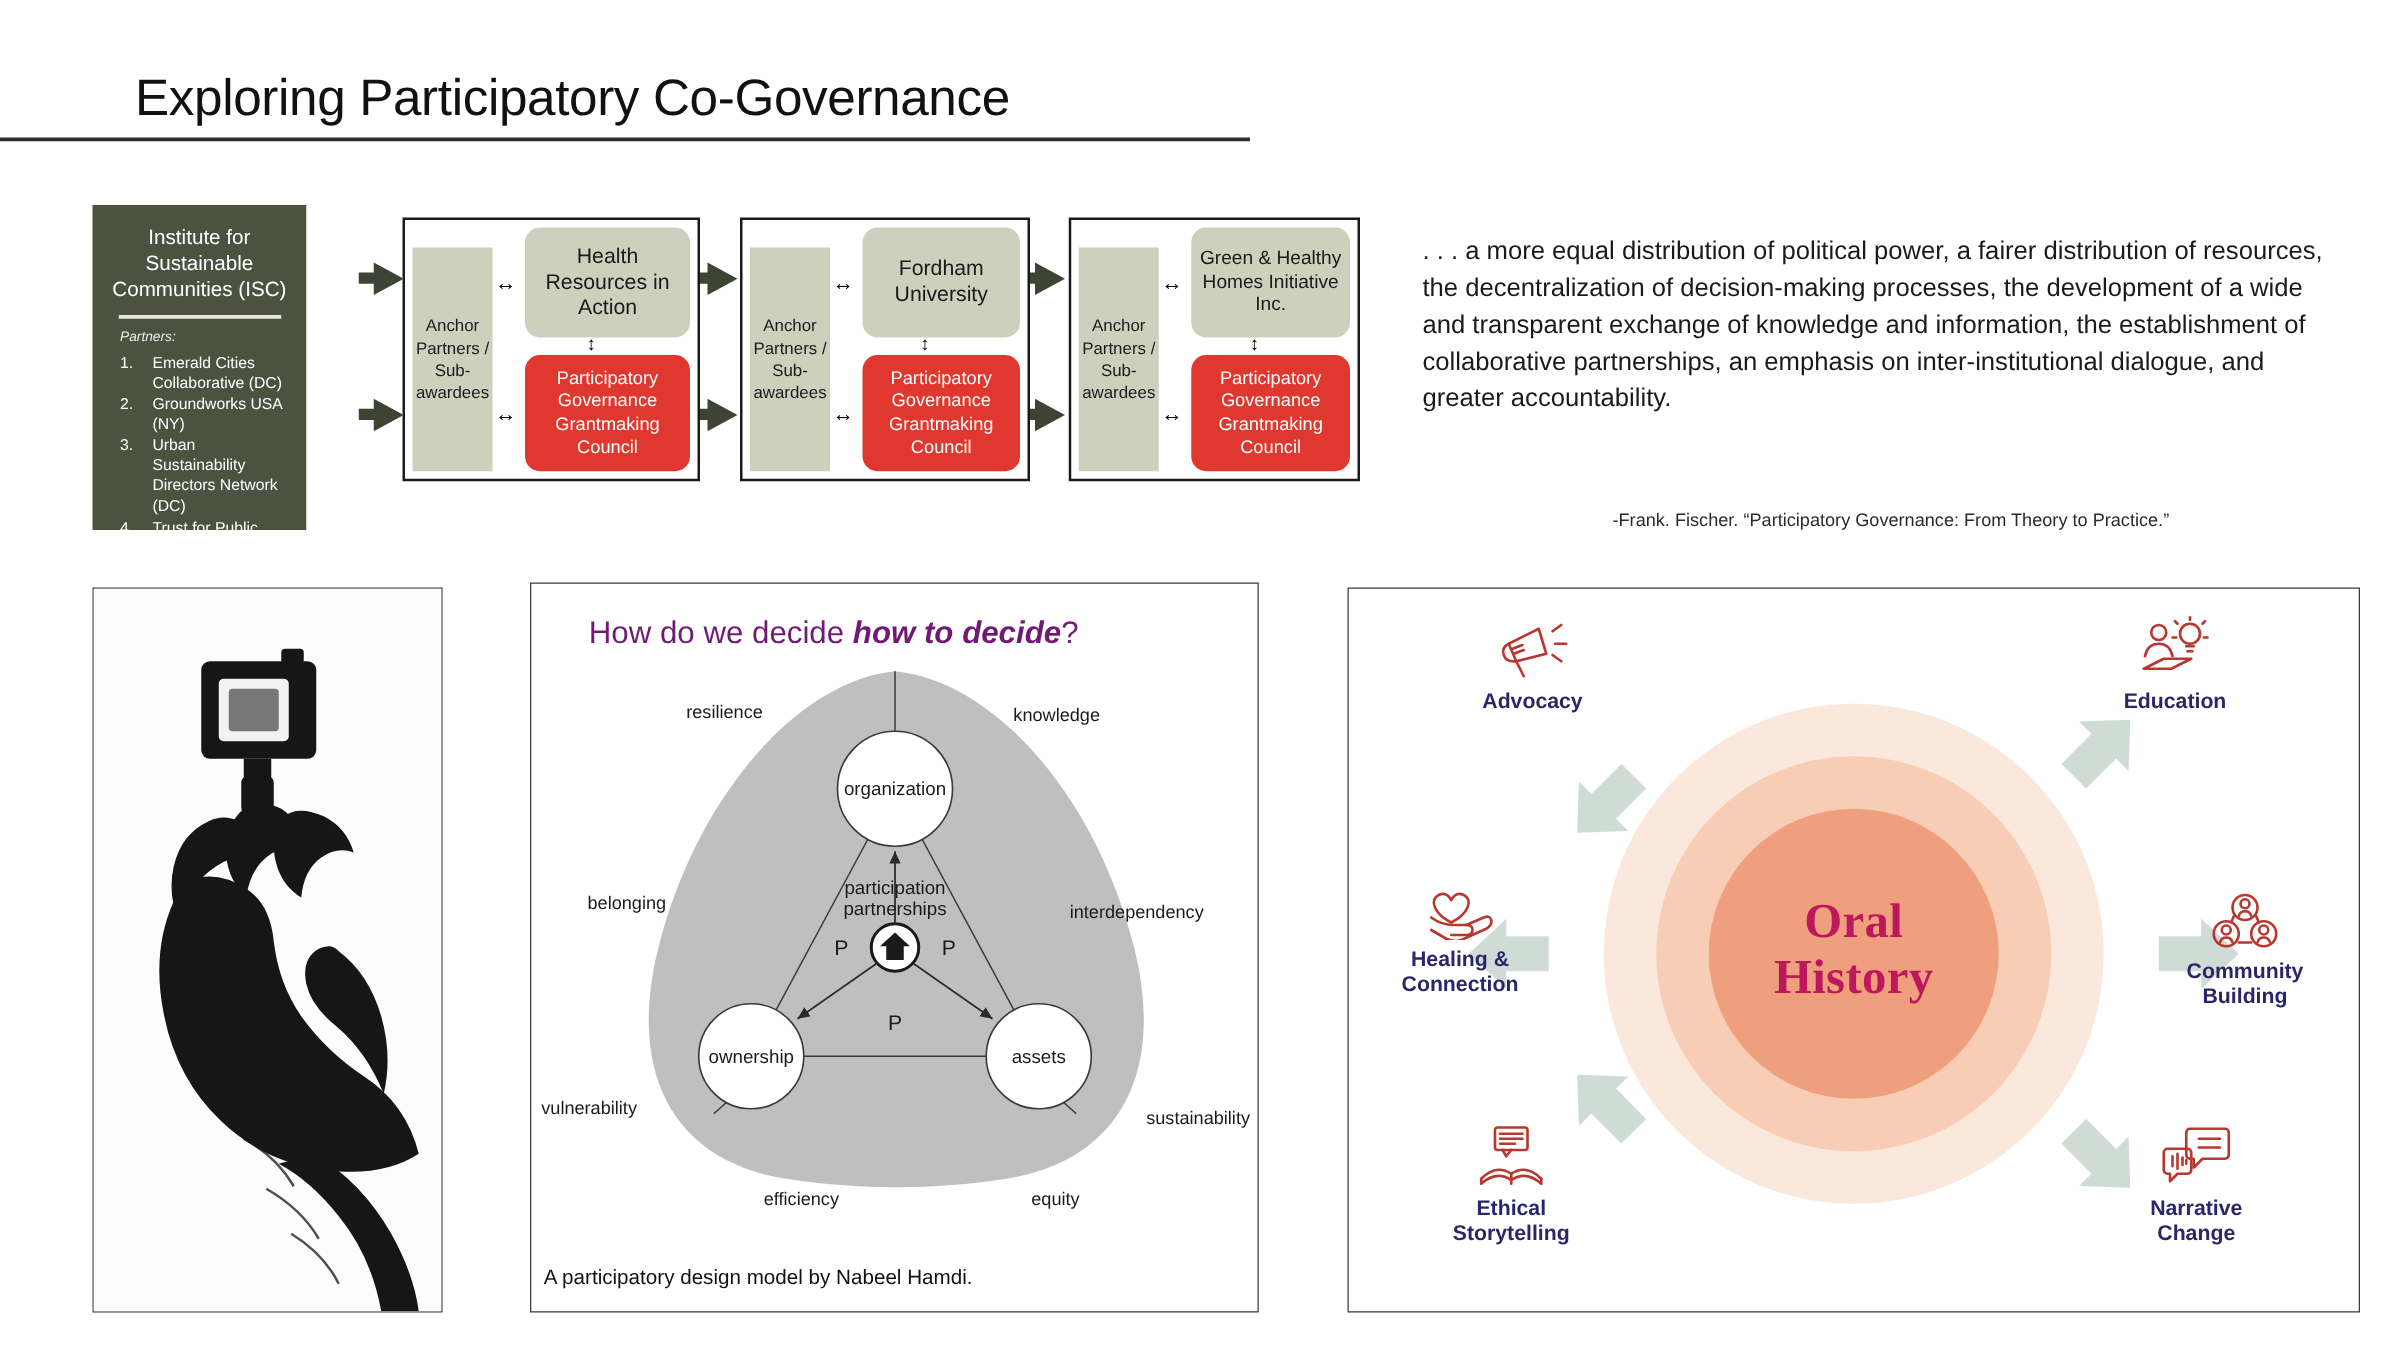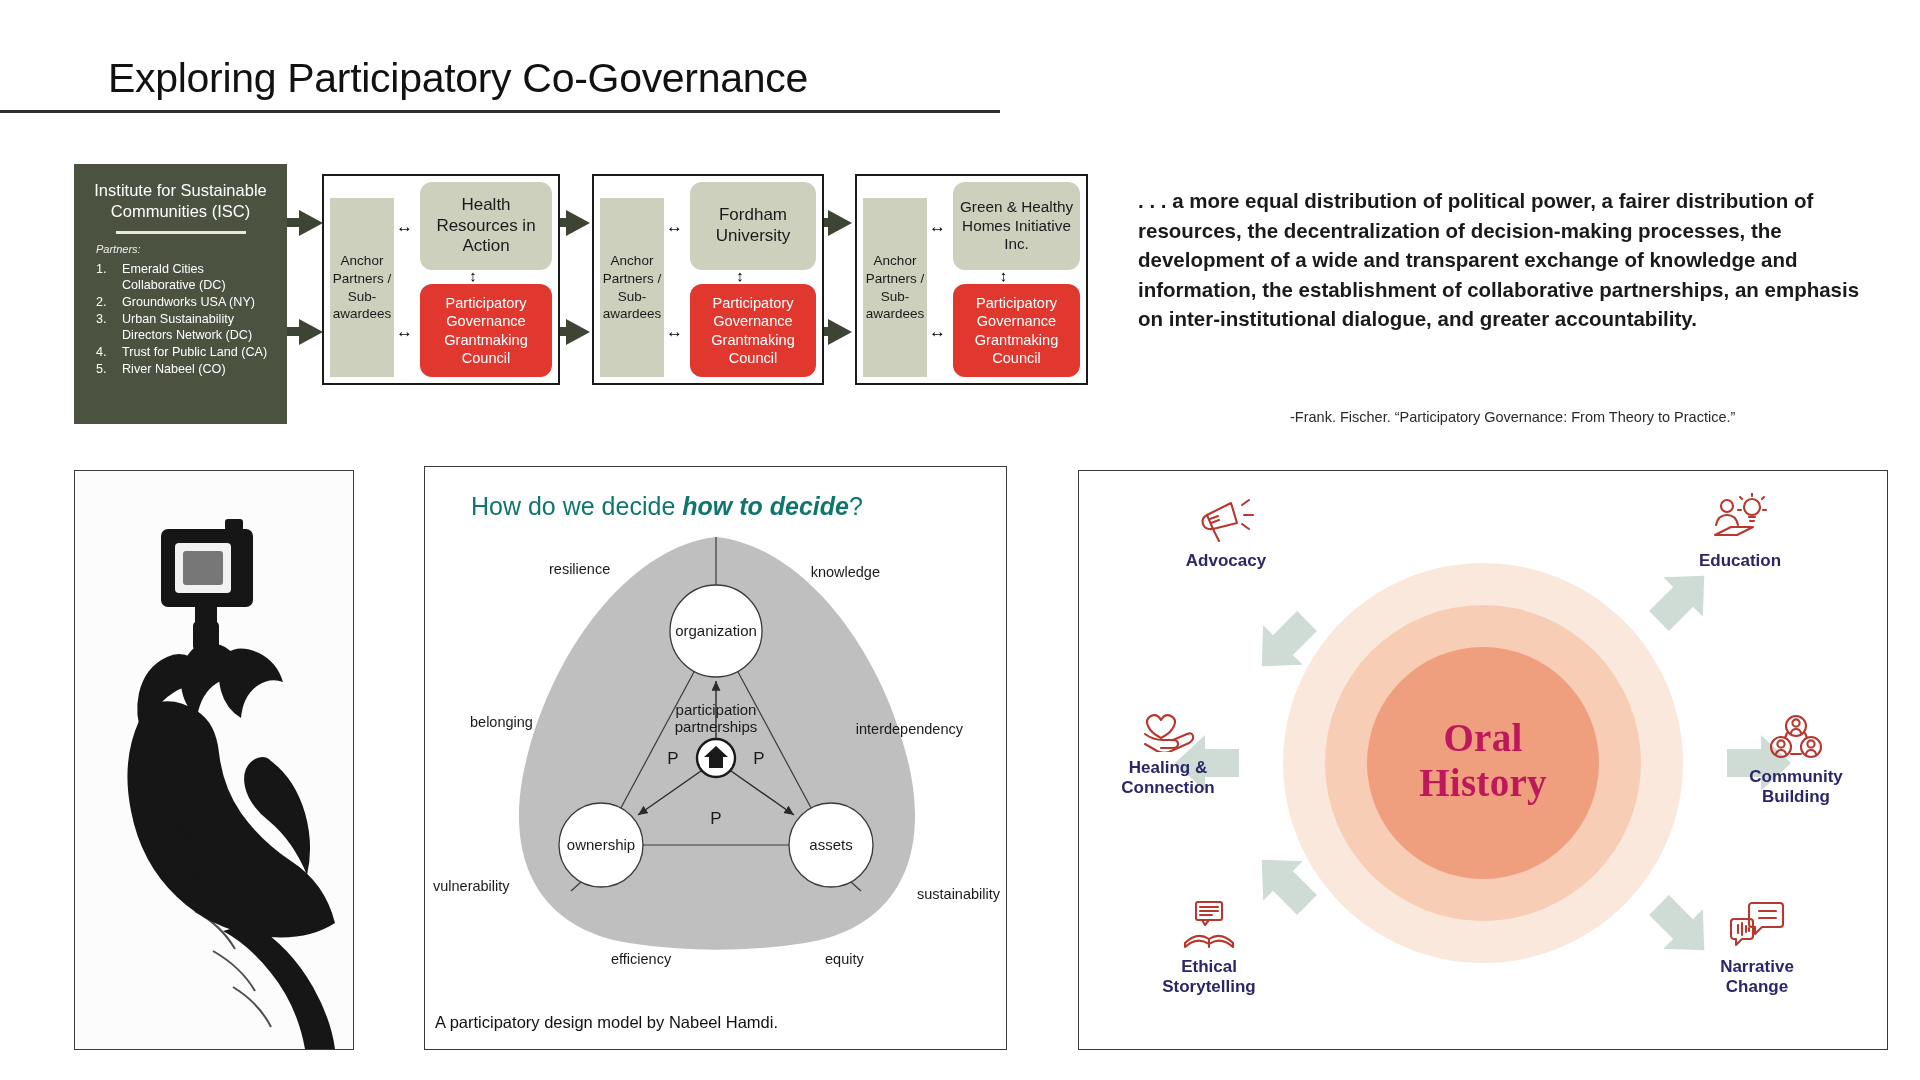--- a/index.html
+++ b/index.html
@@ -17,21 +17,21 @@
     font-size: 41px; font-weight: 400; color: #111; letter-spacing: -0.3px;
     white-space: nowrap;
   }
   .title-rule {
     position: absolute; left: 0px; top: 110px; width: 1000px; height: 3px;
     background: #2f2f2f;
   }
 
   
   .isc-box {
-    position: absolute; left: 74px; top: 164px; width: 213px; height: 260px;
+    position: absolute; left: 74px; top: 164px; width: 171px; height: 260px;
     background: #4b5240; color: #ffffff; padding: 12px 10px 10px 10px;
   }
   .isc-title {
     font-size: 16.5px; line-height: 1.28; text-align: center; font-weight: 400;
     padding: 4px 4px 0 4px;
   }
   .isc-rule { width: 130px; height: 2.5px; background: #e8e8e0; margin: 9px auto 9px auto; }
   .isc-partners-label {
     font-size: 11px; font-style: italic; margin-left: 12px; margin-bottom: 6px; color: #ededea;
   }
@@ -83,39 +83,39 @@
 
   
   .chev { position: absolute; width: 0; height: 0;
           border-top: 13px solid transparent; border-bottom: 13px solid transparent;
           border-left: 24px solid #3d4434; }
   .chev-bar { position: absolute; height: 9px; background: #3d4434; }
 
   
   .quote {
     position: absolute; left: 1138px; top: 186px; width: 722px;
-    font-size: 20.5px; line-height: 1.44; color: #1a1a1a; font-weight: bold;
+    font-size: 20.5px; line-height: 1.44; color: #1a1a1a;
   }
   .quote-attrib {
     position: absolute; left: 1290px; top: 373px; width: 580px;
     font-size: 14.5px; color: #2a2a2a; text-align: left; margin-top: 36px;
   }
 
   
   .panel { position: absolute; border: 1.6px solid #3a3a3a; background: #fff; }
   #panel-photo { left: 74px; top: 470px; width: 280px; height: 580px; }
   #panel-hamdi { left: 424px; top: 466px; width: 583px; height: 584px; }
   #panel-oral  { left: 1078px; top: 470px; width: 810px; height: 580px; }
 
   
   .photo-wrap { position: absolute; inset: 0; overflow: hidden; background: #fdfdfd; }
 
   
   .hamdi-title {
-    position: absolute; left: 46px; top: 25px; font-size: 25px; color: #0f766e;
+    position: absolute; left: 46px; top: 25px; font-size: 25px; color: #701a75;
   }
   .hamdi-title i { font-weight: bold; font-style: italic; }
   .hamdi-caption {
     position: absolute; left: 10px; bottom: 17px; font-size: 16.5px; color: #111;
   }
   .hamdi-svg { position: absolute; left: 0; top: 52px; }
 
   
   .oh-center-label {
     position: absolute; left: 50%; top: 50%; transform: translate(-50%, -50%);

